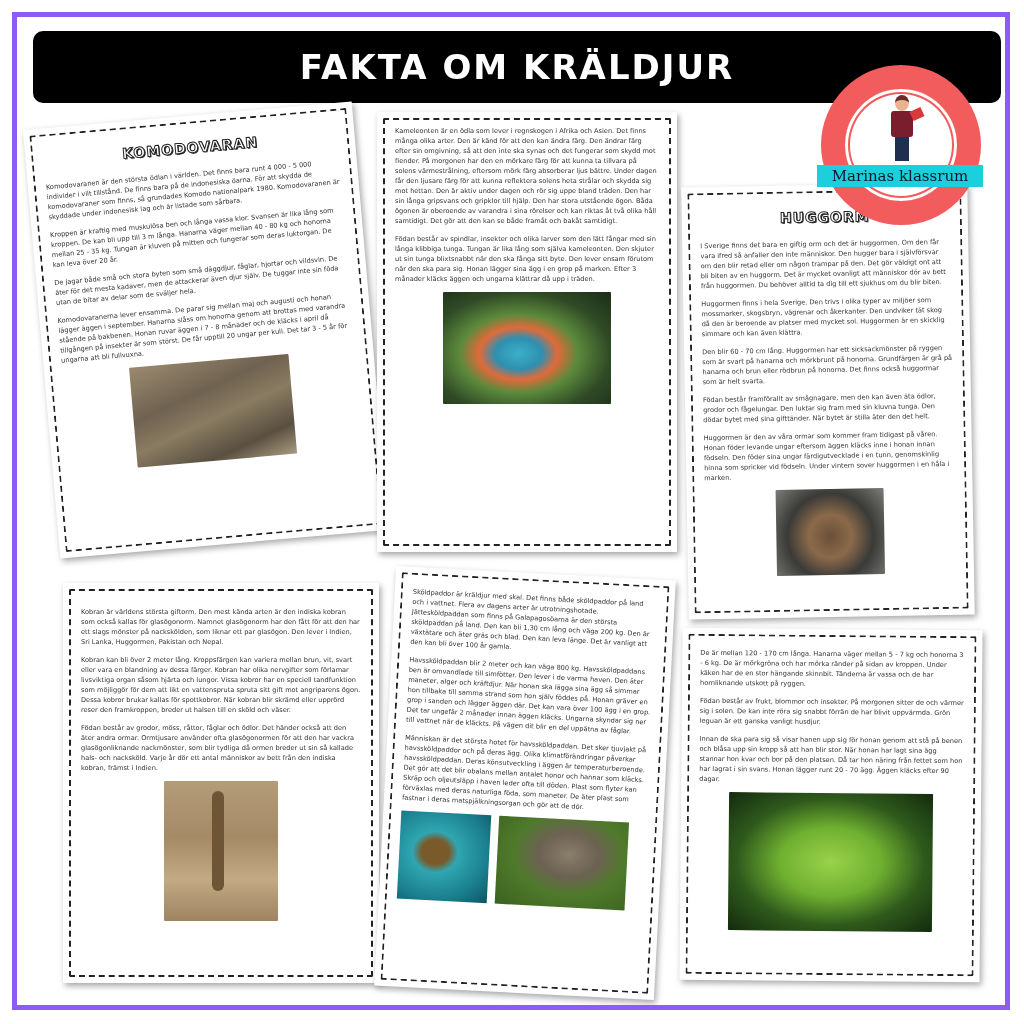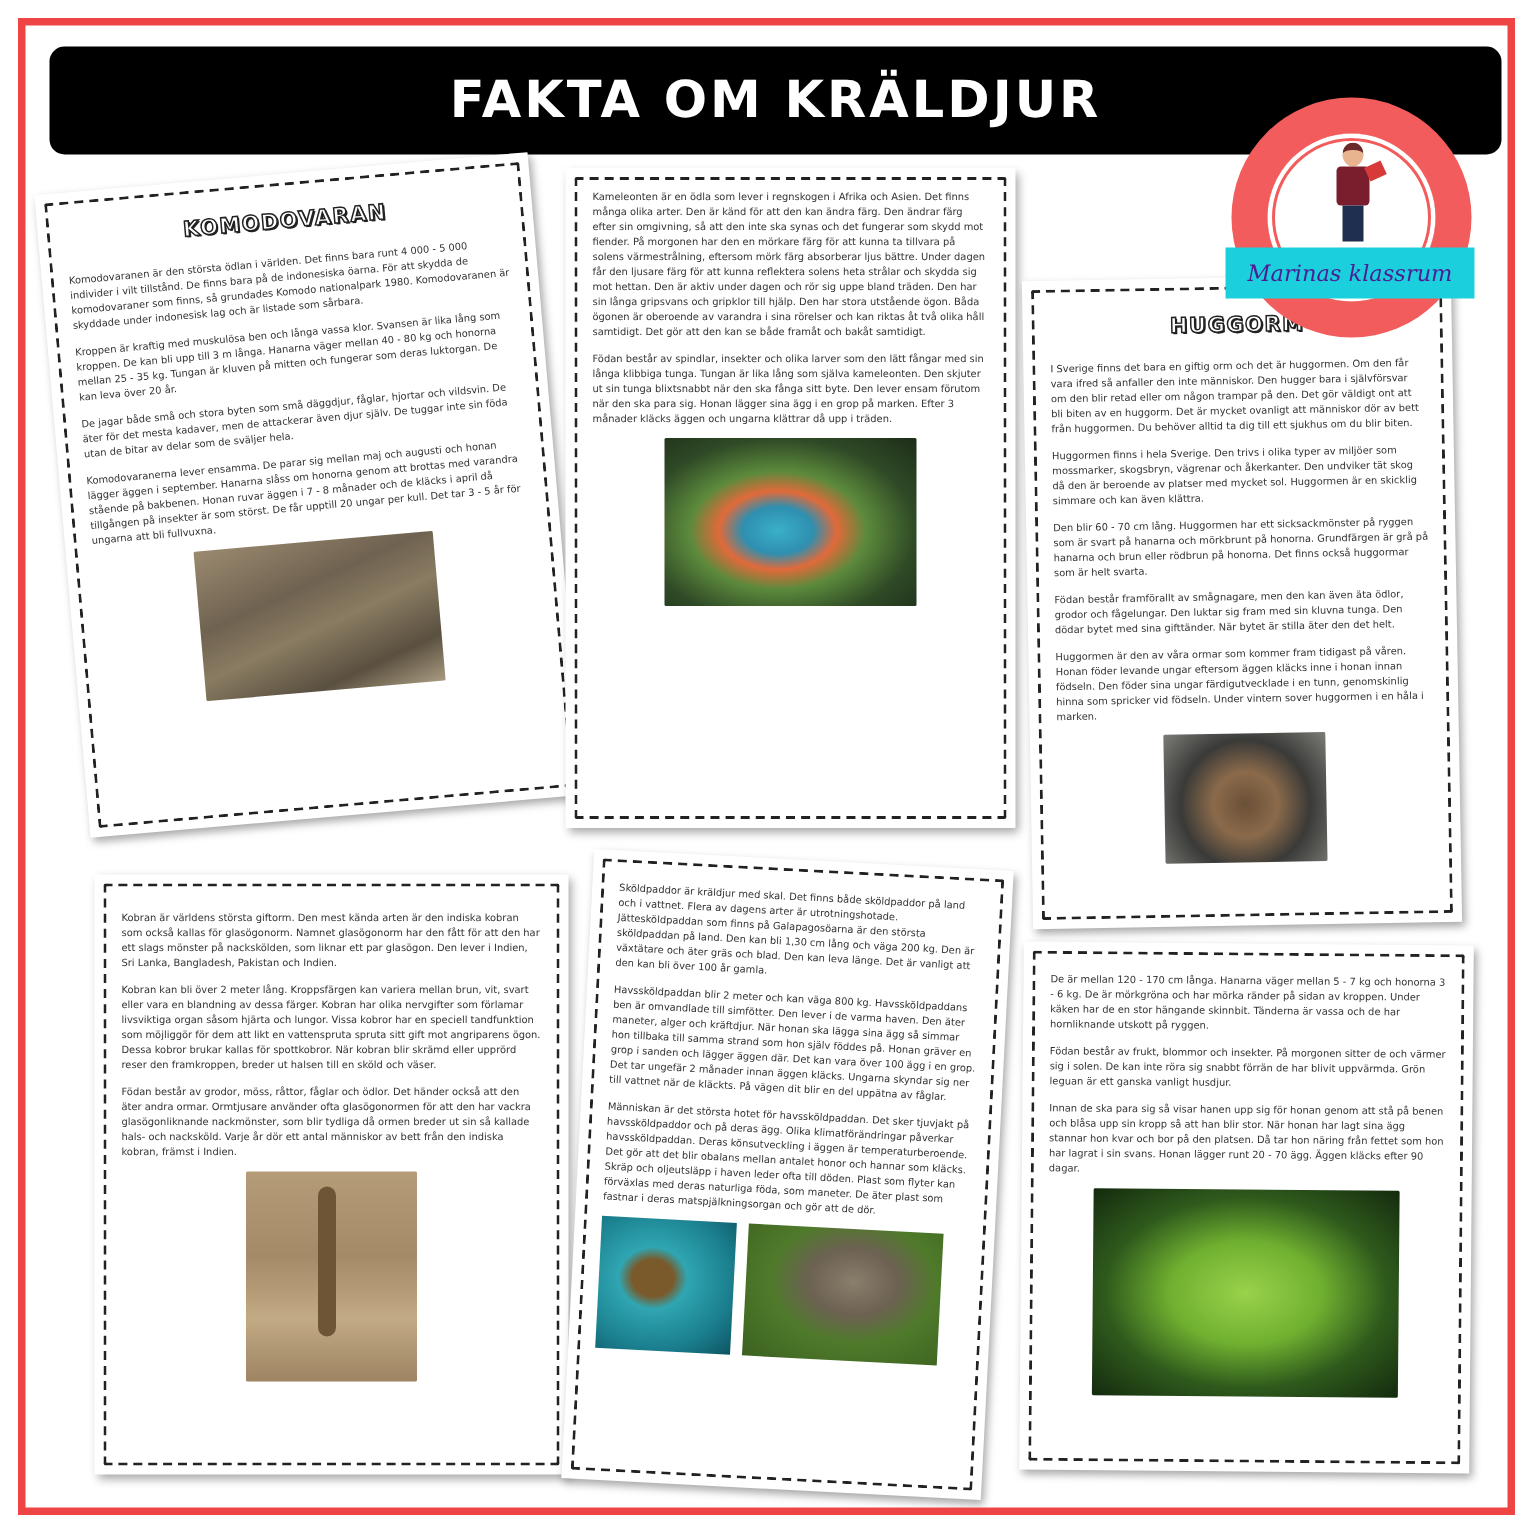--- a/index.html
+++ b/index.html
@@ -1,21 +1,21 @@
 <!DOCTYPE html>
 <html><head>
 <meta charset="utf-8">
 <style>
   * { box-sizing: border-box; margin: 0; padding: 0; }
   html, body { width: 1024px; height: 1024px; background: #ffffff; overflow: hidden; }
   body { font-family: "DejaVu Sans", sans-serif; position: relative; }
 
   .frame {
     position: absolute; left: 12px; top: 12px; width: 998px; height: 998px;
-    border: 5px solid #ef4444; background: #fff; overflow: hidden;
+    border: 5px solid #8b5cf6; background: #fff; overflow: hidden;
   }
   .banner {
     position: absolute; left: 16px; top: 14px; width: 968px; height: 72px;
     background: #000; border-radius: 10px;
     display: flex; align-items: center; justify-content: center;
   }
   .banner-title {
     color: #fff; font-family: "DejaVu Sans", sans-serif; font-weight: bold;
     font-size: 34px; letter-spacing: 2px; text-transform: uppercase;
   }
@@ -79,23 +79,23 @@
     background: #fff; border: 4px solid #f25c5c; box-shadow: inset 0 0 0 3px #fff, inset 0 0 0 5px #f25c5c;
   }
   .badge-figure {
     position: absolute; left: 70px; top: 28px; width: 30px; height: 70px;
   }
   .fig-head { position: absolute; left: 8px; top: 0; width: 14px; height: 16px; border-radius: 50%; background: #e8b48f; border-top: 5px solid #6b2a2a; }
   .fig-body { position: absolute; left: 4px; top: 16px; width: 22px; height: 26px; background: #7a1e2e; border-radius: 3px; }
   .fig-legs { position: absolute; left: 8px; top: 42px; width: 14px; height: 24px; background: #1f2f4f; }
   .fig-book { position: absolute; left: 24px; top: 14px; width: 12px; height: 10px; background: #d83a3a; transform: rotate(-25deg); }
   .badge-label {
-    position: absolute; left: 0; top: 98px; width: 166px; height: 34px; background: #1ccfdc;
+    position: absolute; left: 0; top: 98px; width: 166px; height: 22px; background: #1ccfdc;
     display: flex; align-items: center; justify-content: center;
-    font-family: "DejaVu Serif", serif; font-style: italic; font-size: 15px; color: #4c1d95;
+    font-family: "DejaVu Serif", serif; font-size: 15px; color: #0f172a;
   }
 </style>
 </head>
 <body>
 
 <div class="frame">
 
   <div class="banner">
     <h1 class="banner-title">FAKTA OM KRÄLDJUR</h1>
   </div>
@@ -119,21 +119,21 @@
     <div class="page-title">HUGGORM</div>
     <p>I Sverige finns det bara en giftig orm och det är huggormen. Om den får vara ifred så anfaller den inte människor. Den hugger bara i självförsvar om den blir retad eller om någon trampar på den. Det gör väldigt ont att bli biten av en huggorm. Det är mycket ovanligt att människor dör av bett från huggormen. Du behöver alltid ta dig till ett sjukhus om du blir biten.</p>
     <p>Huggormen finns i hela Sverige. Den trivs i olika typer av miljöer som mossmarker, skogsbryn, vägrenar och åkerkanter. Den undviker tät skog då den är beroende av platser med mycket sol. Huggormen är en skicklig simmare och kan även klättra.</p>
     <p>Den blir 60 - 70 cm lång. Huggormen har ett sicksackmönster på ryggen som är svart på hanarna och mörkbrunt på honorna. Grundfärgen är grå på hanarna och brun eller rödbrun på honorna. Det finns också huggormar som är helt svarta.</p>
     <p>Födan består framförallt av smågnagare, men den kan även äta ödlor, grodor och fågelungar. Den luktar sig fram med sin kluvna tunga. Den dödar bytet med sina gifttänder. När bytet är stilla äter den det helt.</p>
     <p>Huggormen är den av våra ormar som kommer fram tidigast på våren. Honan föder levande ungar eftersom äggen kläcks inne i honan innan födseln. Den föder sina ungar färdigutvecklade i en tunn, genomskinlig hinna som spricker vid födseln. Under vintern sover huggormen i en håla i marken.</p>
     <div class="photo viper-img"></div>
   </div>
 
   <div class="page p-kobra">
-    <p style="margin-top:10px">Kobran är världens största giftorm. Den mest kända arten är den indiska kobran som också kallas för glasögonorm. Namnet glasögonorm har den fått för att den har ett slags mönster på nackskölden, som liknar ett par glasögon. Den lever i Indien, Sri Lanka, Bangladesh, Pakistan och Indien.</p>
+    <p style="margin-top:10px">Kobran är världens största giftorm. Den mest kända arten är den indiska kobran som också kallas för glasögonorm. Namnet glasögonorm har den fått för att den har ett slags mönster på nackskölden, som liknar ett par glasögon. Den lever i Indien, Sri Lanka, Huggormen, Pakistan och Nepal.</p>
     <p>Kobran kan bli över 2 meter lång. Kroppsfärgen kan variera mellan brun, vit, svart eller vara en blandning av dessa färger. Kobran har olika nervgifter som förlamar livsviktiga organ såsom hjärta och lungor. Vissa kobror har en speciell tandfunktion som möjliggör för dem att likt en vattenspruta spruta sitt gift mot angriparens ögon. Dessa kobror brukar kallas för spottkobror. När kobran blir skrämd eller upprörd reser den framkroppen, breder ut halsen till en sköld och väser.</p>
     <p>Födan består av grodor, möss, råttor, fåglar och ödlor. Det händer också att den äter andra ormar. Ormtjusare använder ofta glasögonormen för att den har vackra glasögonliknande nackmönster, som blir tydliga då ormen breder ut sin så kallade hals- och nacksköld. Varje år dör ett antal människor av bett från den indiska kobran, främst i Indien.</p>
     <div class="photo cobra-img"></div>
   </div>
 
   <div class="page p-skoldpadda">
     <p style="margin-top:6px">Sköldpaddor är kräldjur med skal. Det finns både sköldpaddor på land och i vattnet. Flera av dagens arter är utrotningshotade. Jättesköldpaddan som finns på Galapagosöarna är den största sköldpaddan på land. Den kan bli 1,30 cm lång och väga 200 kg. Den är växtätare och äter gräs och blad. Den kan leva länge. Det är vanligt att den kan bli över 100 år gamla.</p>
     <p>Havssköldpaddan blir 2 meter och kan väga 800 kg. Havssköldpaddans ben är omvandlade till simfötter. Den lever i de varma haven. Den äter maneter, alger och kräftdjur. När honan ska lägga sina ägg så simmar hon tillbaka till samma strand som hon själv föddes på. Honan gräver en grop i sanden och lägger äggen där. Det kan vara över 100 ägg i en grop. Det tar ungefär 2 månader innan äggen kläcks. Ungarna skyndar sig ner till vattnet när de kläckts. På vägen dit blir en del uppätna av fåglar.</p>
     <p>Människan är det största hotet för havssköldpaddan. Det sker tjuvjakt på havssköldpaddor och på deras ägg. Olika klimatförändringar påverkar havssköldpaddan. Deras könsutveckling i äggen är temperaturberoende. Det gör att det blir obalans mellan antalet honor och hannar som kläcks. Skräp och oljeutsläpp i haven leder ofta till döden. Plast som flyter kan förväxlas med deras naturliga föda, som maneter. De äter plast som fastnar i deras matspjälkningsorgan och gör att de dör.</p>
     <div class="turtle-row">

